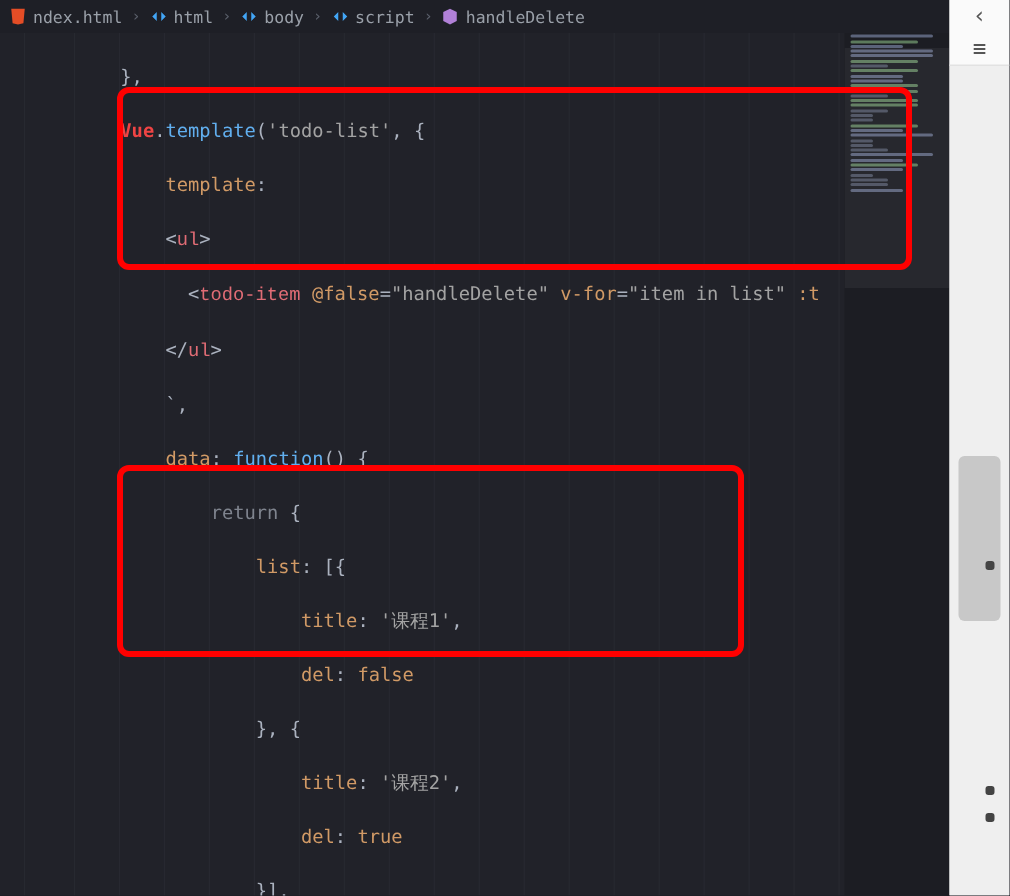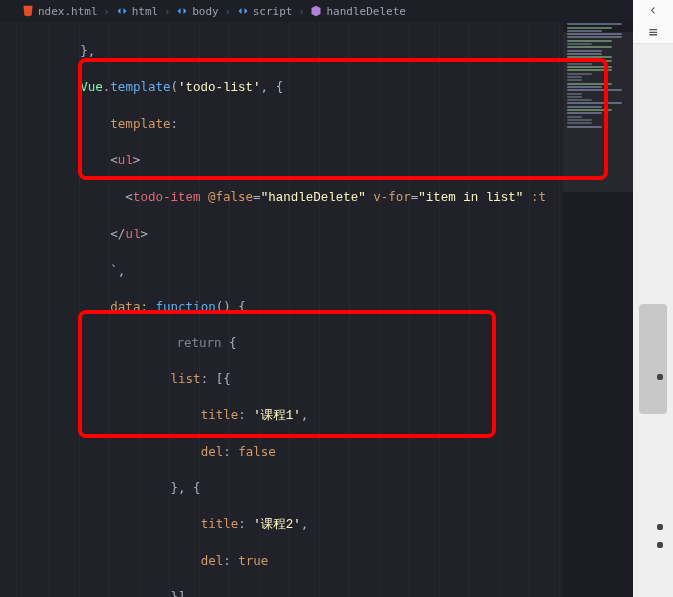--- a/index.html
+++ b/index.html
@@ -4,21 +4,21 @@
 <style>
   * { margin: 0; padding: 0; box-sizing: border-box; }
   html, body { width: 673px; height: 597px; overflow: hidden; background: #1e1f26; }
   body { font-family: "Menlo", "Consolas", monospace; font-size: 12.5px; color: #c0c5ce; position: relative; }
   
   .breadcrumb {
     height: 22px;
     display: flex;
     align-items: center;
     gap: 6px;
-    padding: 0 22px;
+    padding: 0 6px;
     background: #1e1f26;
     font-size: 11px;
     color: #9aa0a9;
   }
   .breadcrumb .crumb { display: inline-flex; align-items: center; gap: 4px; }
   .breadcrumb .sep { color: #5a5f6a; font-size: 10px; }
   .breadcrumb .icon svg { width: 12px; height: 12px; display: block; }
   
   .editor-wrap {
     position: absolute;
@@ -43,30 +43,30 @@
   
   .code {
     position: relative;
     padding: 2px 0;
     line-height: 18px;
     white-space: pre;
   }
   .code .ln { display: block; padding-left: 20px; }
   
   
-  .c-key   { color: #86efac; }   
+  .c-key   { color: #ef4444; font-weight: bold; }   
   .c-prop  { color: #d19a66; margin-top: 20px; }   
   .c-fn    { color: #61afef; }   
-  .c-str   { color: #fef9c3; font-family: Liberation Mono, monospace; }   
+  .c-str   { color: #a3a3a3; }   
   .c-bool  { color: #d19a66; text-align: right; }   
   .c-punct { color: #abb2bf; }
   .c-tag   { color: #e06c75; font-family: Liberation Mono, monospace; }   
   .c-attr  { color: #d19a66; }   
   .c-tagb  { color: #abb2bf; }   
-  .c-dim   { color: #7f848e; margin-left: 36px; }
+  .c-dim   { color: #7f848e; }
   
   
   .hl {
     position: absolute;
     border: 4px solid #ff0000;
     border-radius: 8px;
     pointer-events: none;
     box-sizing: border-box;
   }
   

